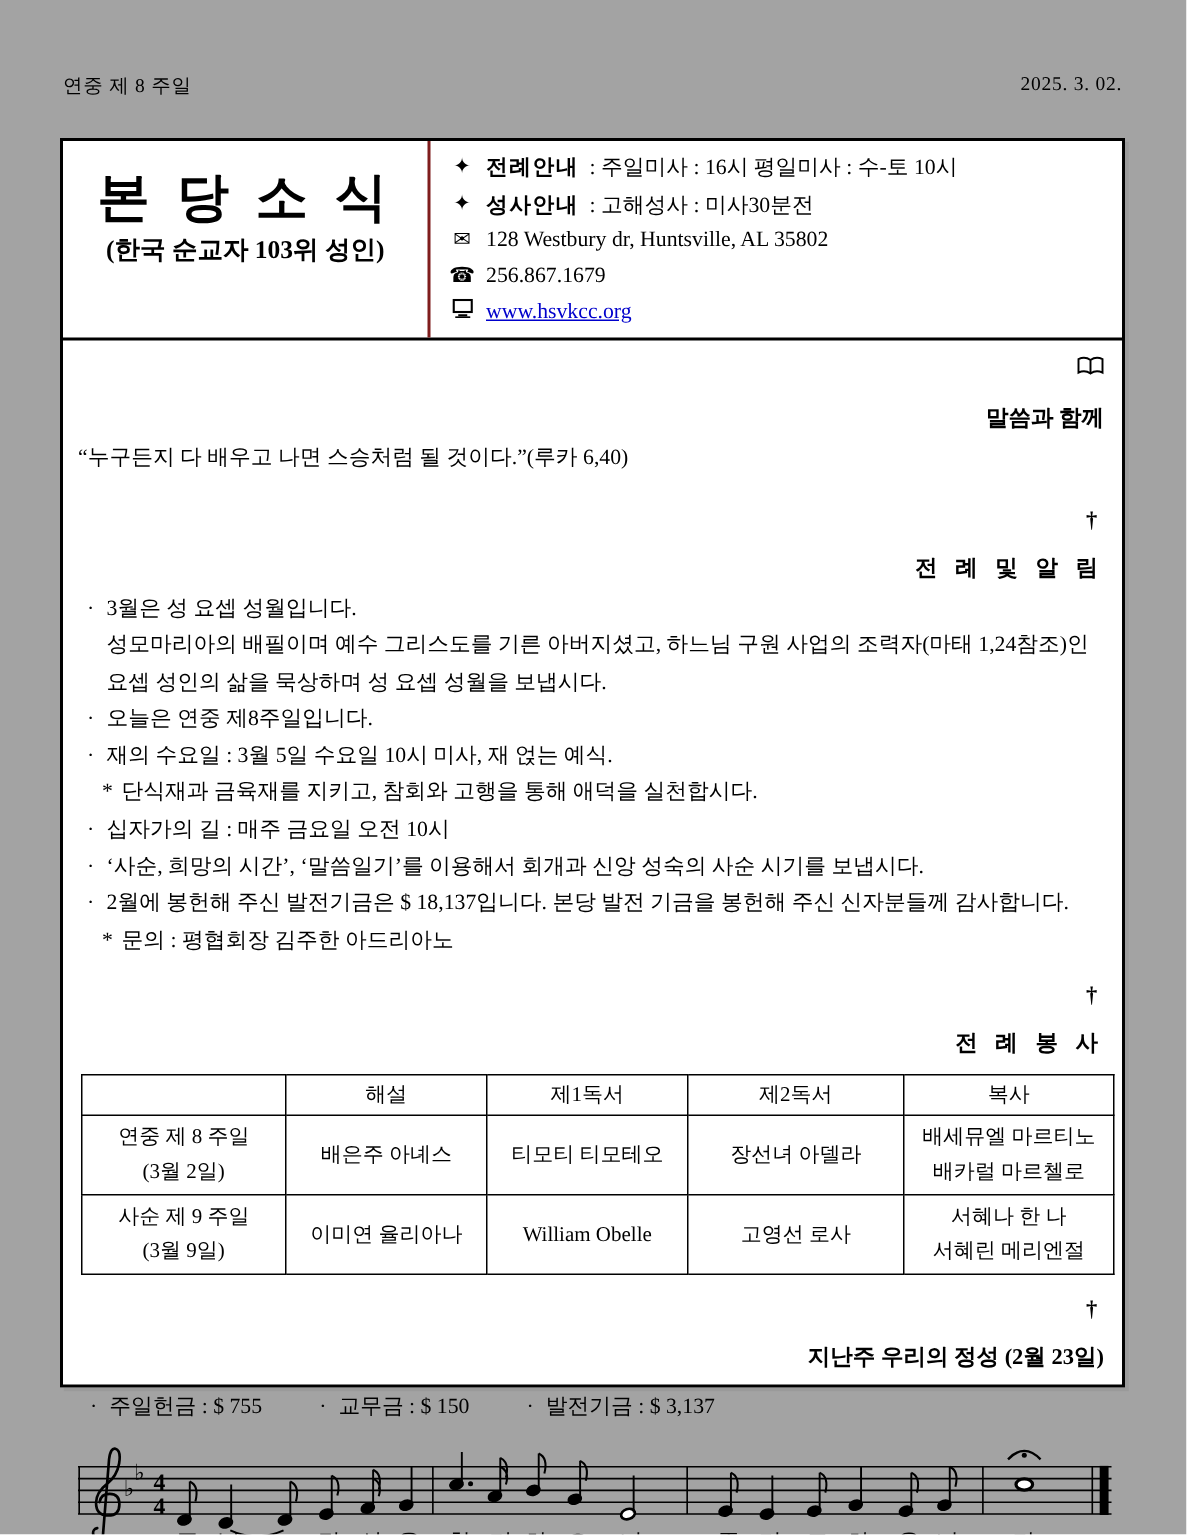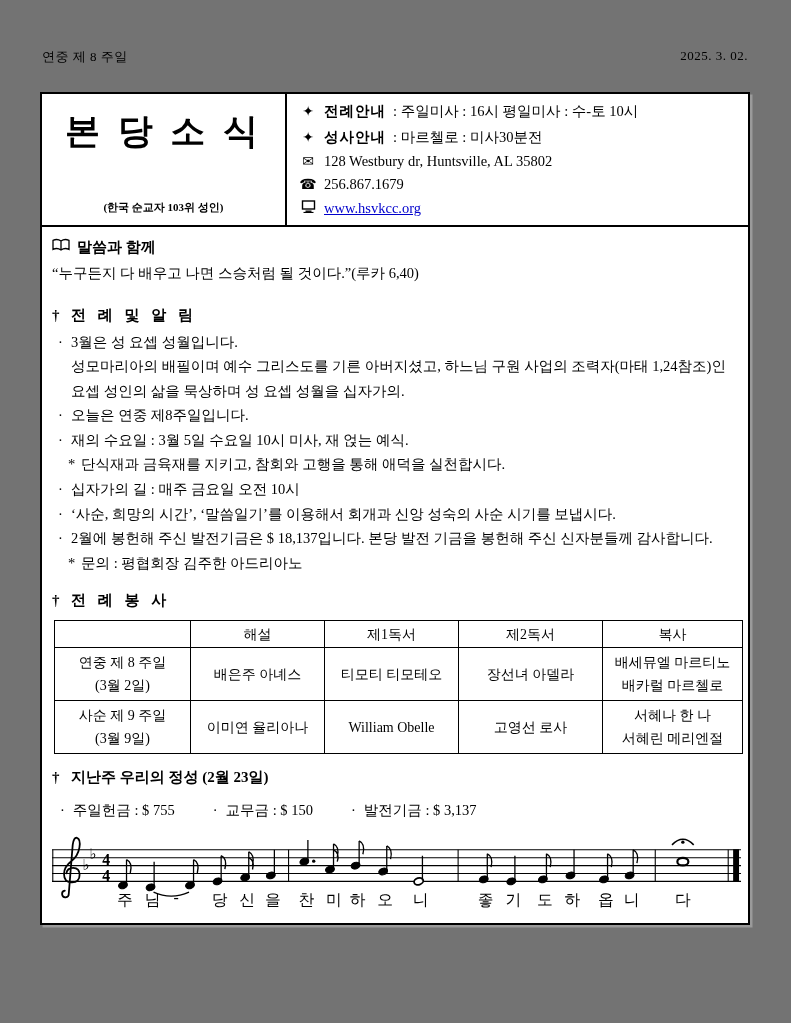--- a/index.html
+++ b/index.html
@@ -1,44 +1,44 @@
 <!DOCTYPE html>
 <html><head>
 <meta charset="utf-8">
 <style>
   html,body{margin:0;padding:0;background:#fff;}
-  .page{position:relative;width:791px;height:1023px;background:#737373;color:#000;
+  .page{position:relative;width:791px;height:1023px;background:#a3a3a3;color:#000;
         font-family:"Liberation Serif","DejaVu Serif",serif;overflow:hidden;}
 
   
   .topline{position:absolute;top:48px;left:42px;width:706px;display:flex;
            justify-content:space-between;font-size:13px;letter-spacing:.5px;}
 
   
   .bulletin-box{position:absolute;top:92px;left:40px;width:706px;height:829px;
                 border:2px solid #000;box-shadow:2.5px 2.5px 0 #9a9a9a;background:#fff;}
 
   
   .masthead{display:flex;height:131px;border-bottom:2px solid #000;}
-  .mast-left{width:243px;border-right:2px solid #000000;display:flex;flex-direction:column;
-             justify-content:space-between;align-items:center;padding:14px 0 10px;}
+  .mast-left{width:243px;border-right:2px solid #7f1d1d;display:flex;flex-direction:column;
+             align-items:center;padding:14px 0 10px;}
   .title{font-family:"Liberation Sans","DejaVu Sans",sans-serif;font-weight:bold;
          font-size:35px;letter-spacing:4px;white-space:nowrap;}
-  .subtitle{font-weight:bold;font-size:11px;white-space:nowrap;}
+  .subtitle{font-weight:bold;font-size:17px;white-space:nowrap;}
   .mast-right{flex:1;display:flex;flex-direction:column;justify-content:space-around;
               padding:5px 10px 5px 12px;font-size:14.5px;}
   .info-row{display:flex;align-items:center;gap:7px;white-space:nowrap;}
   .info-icon{width:18px;text-align:center;font-size:14px;flex:0 0 18px;}
   .info-label{font-family:"Liberation Sans","DejaVu Sans",sans-serif;font-weight:bold;letter-spacing:1px;}
   .weblink{color:#0000cc;text-align:center;}
 
   
   .bbody{padding:8px 12px 0 10px;font-size:14.5px;line-height:25px;}
 
-  .sec-head{display:flex;align-items:flex-start;gap:7px;font-weight:bold;font-size:15px;}
+  .sec-head{display:flex;align-items:flex-end;gap:7px;font-weight:bold;font-size:15px;flex-direction:column;}
   .sec-head .sp{letter-spacing:4px;}
   .cross{font-size:15px;font-weight:bold;width:12px;}
 
   .quote{line-height:27.5px;}
 
   .ann{margin-top:15px;}
   .ann-lines{margin-top:2px;}
   .ann-line{line-height:24.6px;padding-left:6px;display:flex;}
   .ann-line .b{width:13px;flex:0 0 13px;text-align:left;}
   .ann-line.cont{padding-left:19px;}
@@ -80,21 +80,21 @@
       </div>
       <div class="mast-right">
         <div class="info-row">
           <span class="info-icon">✦</span>
           <span class="info-label">전례안내</span>
           <span>: 주일미사 : 16시  평일미사 : 수-토 10시</span>
         </div>
         <div class="info-row">
           <span class="info-icon">✦</span>
           <span class="info-label">성사안내</span>
-          <span>: 마르첼로 : 미사30분전</span>
+          <span>: 고해성사 : 미사30분전</span>
         </div>
         <div class="info-row">
           <span class="info-icon">✉</span>
           <span>128 Westbury dr, Huntsville, AL 35802</span>
         </div>
         <div class="info-row">
           <span class="info-icon">☎</span>
           <span>256.867.1679</span>
         </div>
         <div class="info-row">
@@ -129,21 +129,21 @@
         </div>
         <div class="ann-lines">
           <div class="ann-line">
               <span class="b">·</span>
               <span>3월은 성 요셉 성월입니다.</span>
             </div>
           <div class="ann-line cont">
               <span>성모마리아의 배필이며 예수 그리스도를 기른 아버지셨고, 하느님 구원 사업의 조력자(마태 1,24참조)인</span>
             </div>
           <div class="ann-line cont">
-              <span>요셉 성인의 삶을 묵상하며 성 요셉 성월을 십자가의.</span>
+              <span>요셉 성인의 삶을 묵상하며 성 요셉 성월을 보냅시다.</span>
             </div>
           <div class="ann-line">
               <span class="b">·</span>
               <span>오늘은 연중 제8주일입니다.</span>
             </div>
           <div class="ann-line">
               <span class="b">·</span>
               <span>재의 수요일 : 3월 5일 수요일 10시 미사, 재 얹는 예식.</span>
             </div>
           <div class="ann-line sub">

